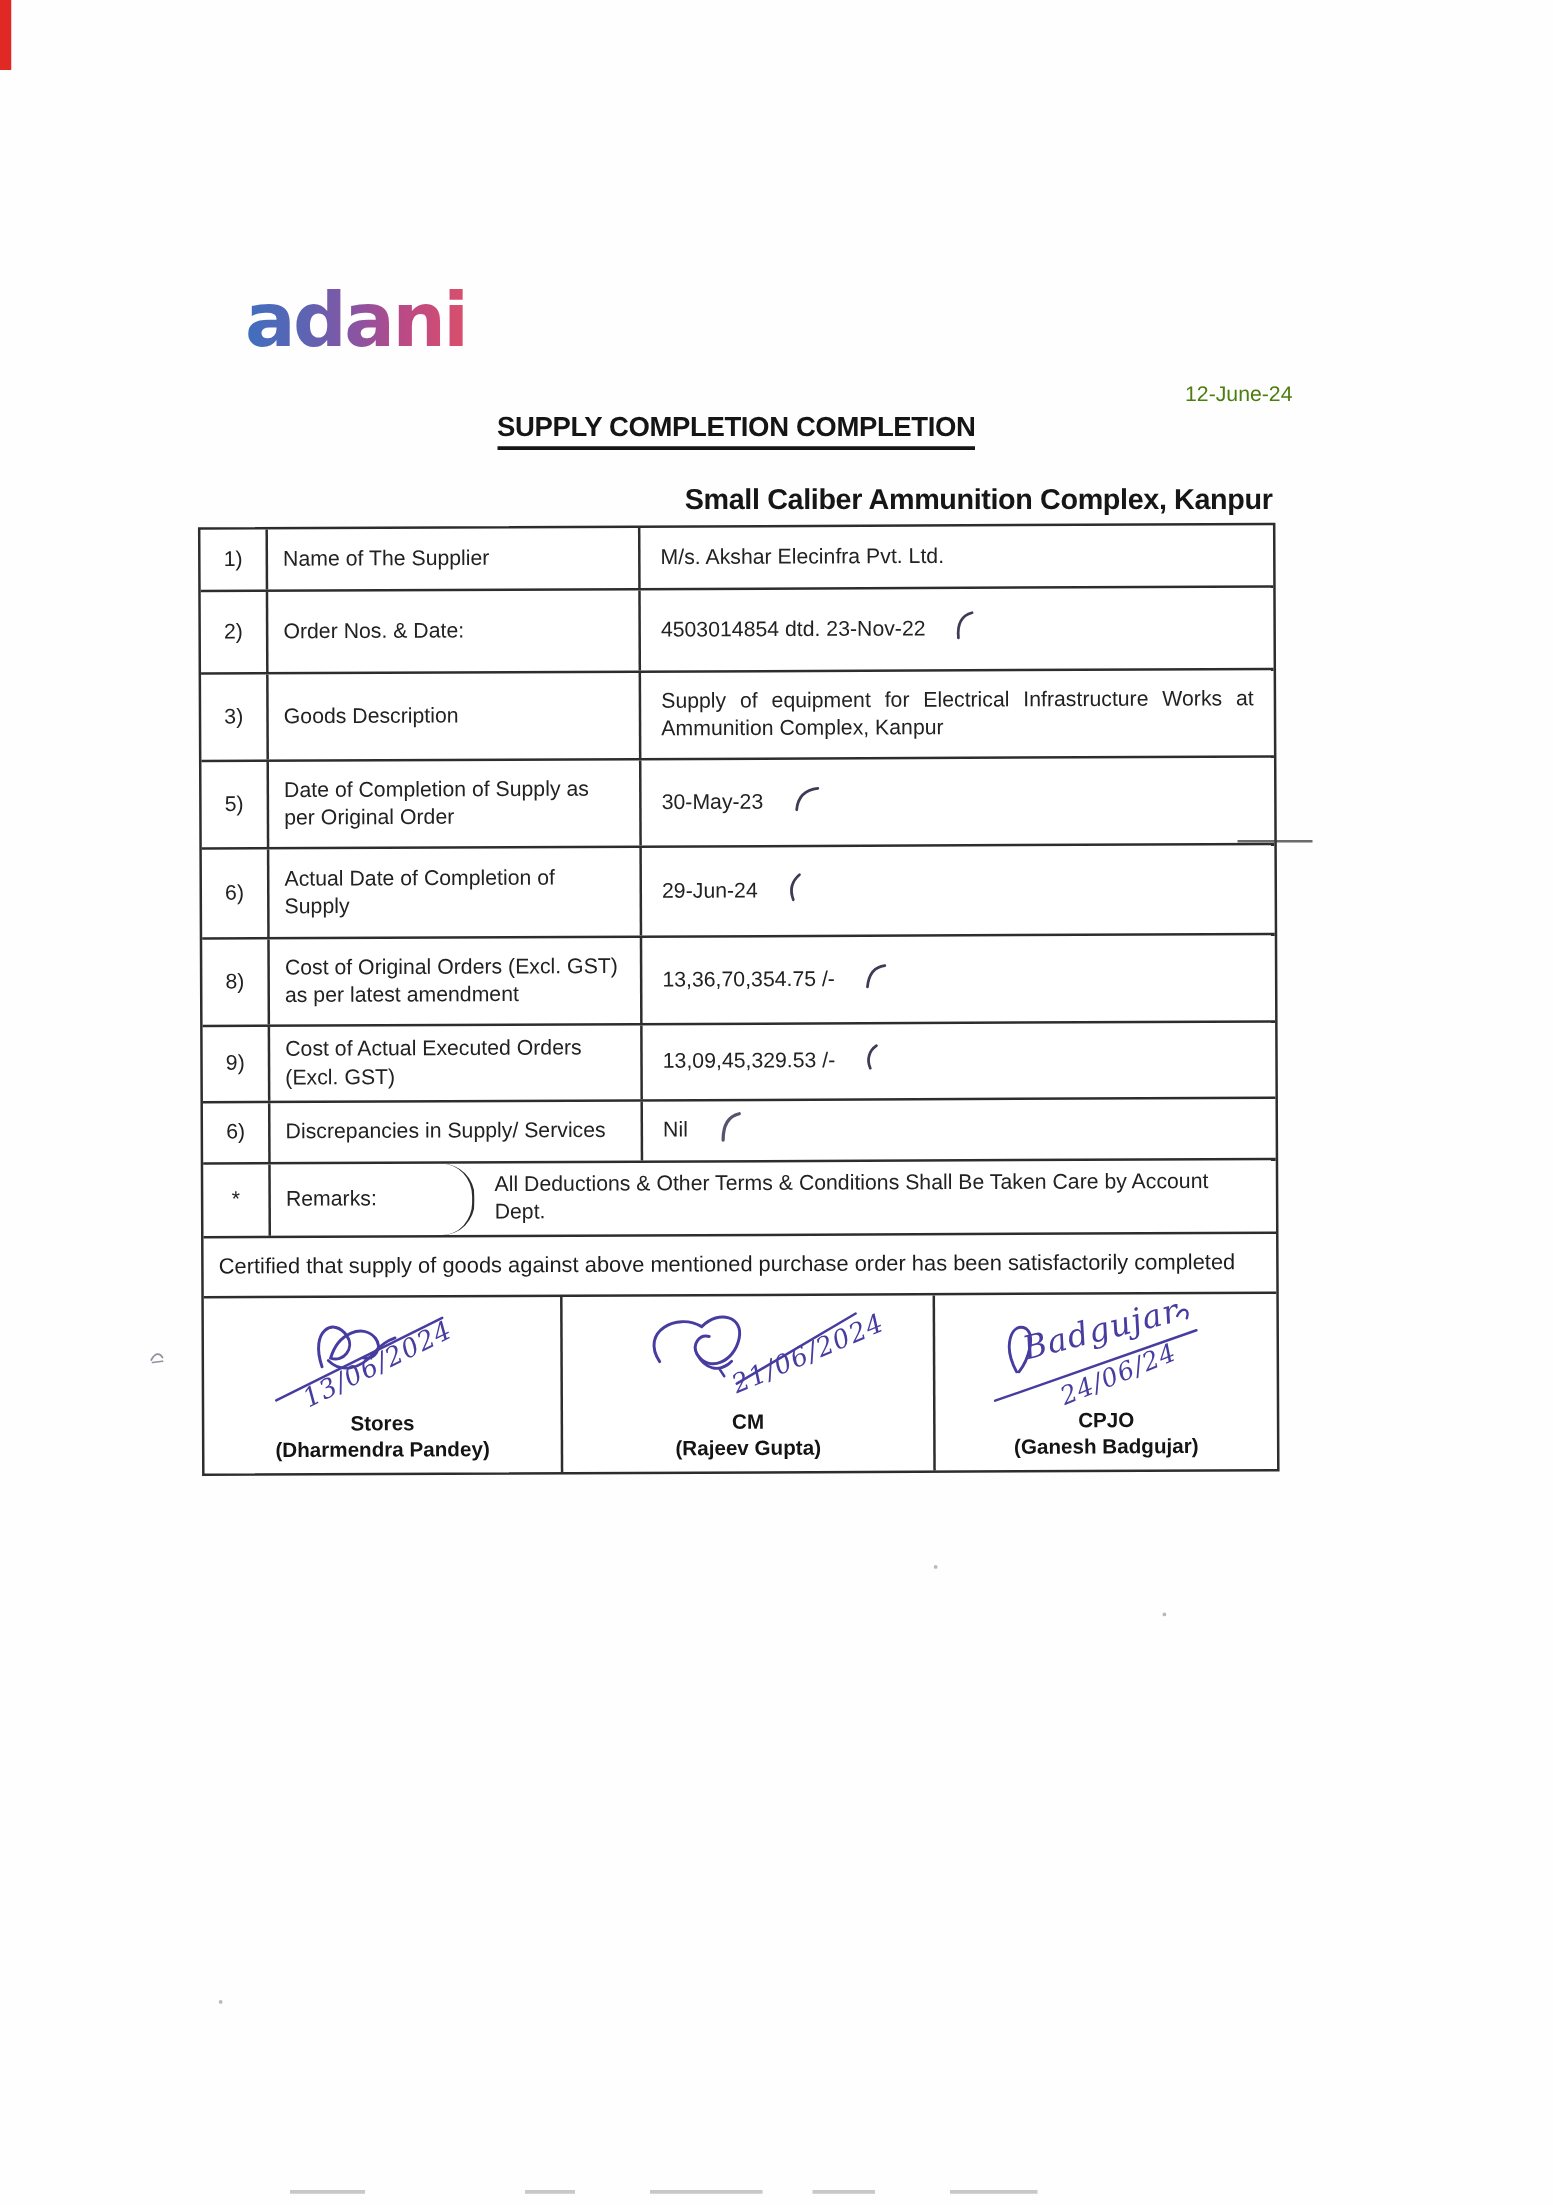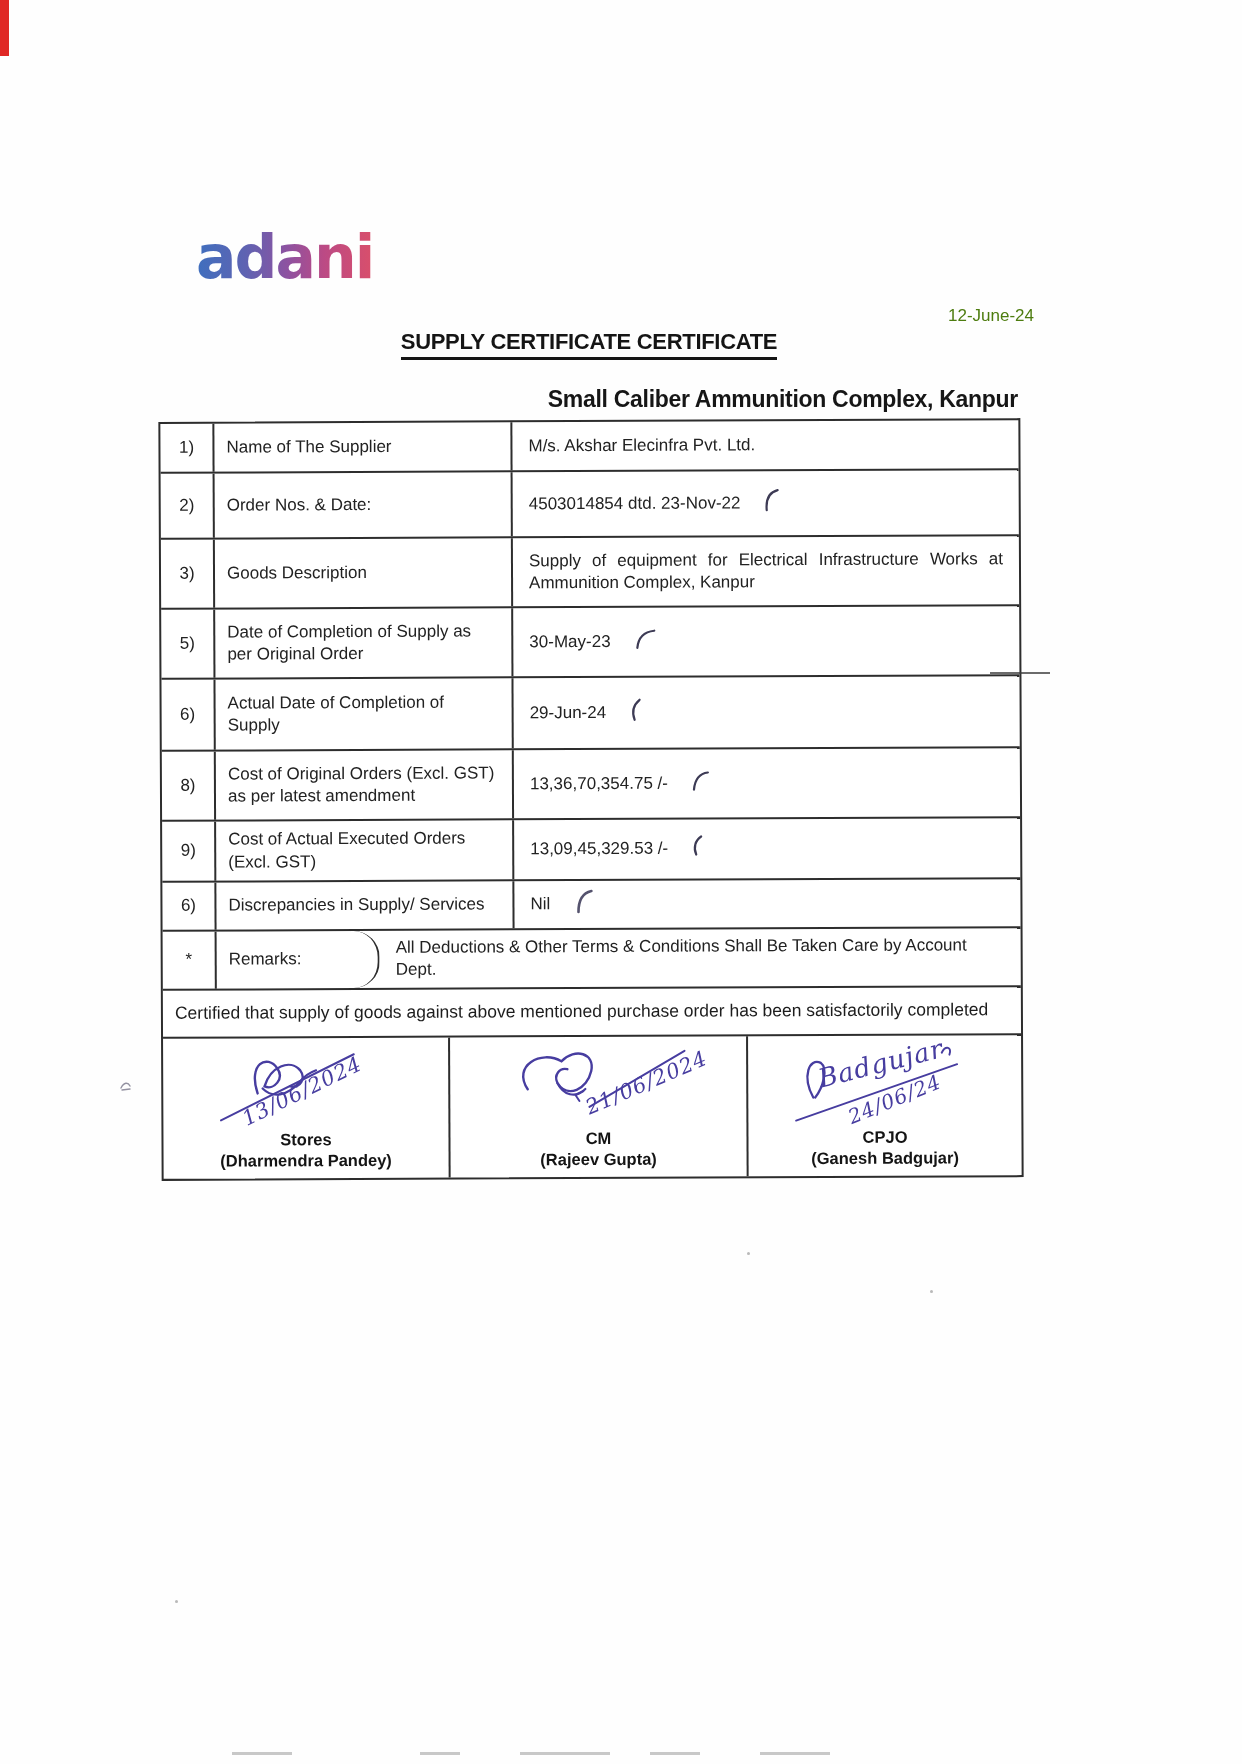--- a/index.html
+++ b/index.html
@@ -66,21 +66,21 @@
 
 <div class="page">
 
   <div class="red-corner"></div>
 
   <div class="logo">adani</div>
 
   <div class="doc-date">12-June-24</div>
 
   <div class="title-wrap">
-    <span class="doc-title">SUPPLY CERTIFICATE CERTIFICATE</span>
+    <span class="doc-title">SUPPLY COMPLETION COMPLETION</span>
   </div>
   <div class="subtitle-wrap">
     <span class="doc-subtitle">Small Caliber Ammunition Complex, Kanpur</span>
   </div>
 
   <div class="ctable">
 
     <div class="trow h48">
       <div class="c num">1)</div>
       <div class="c label">Name of The Supplier</div>

